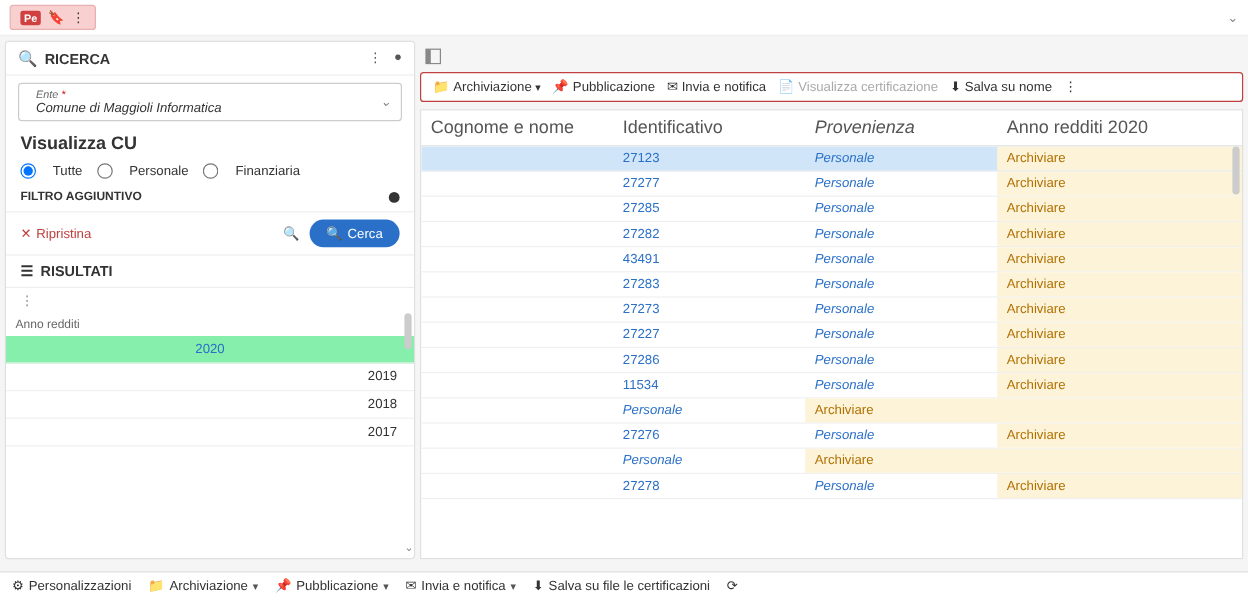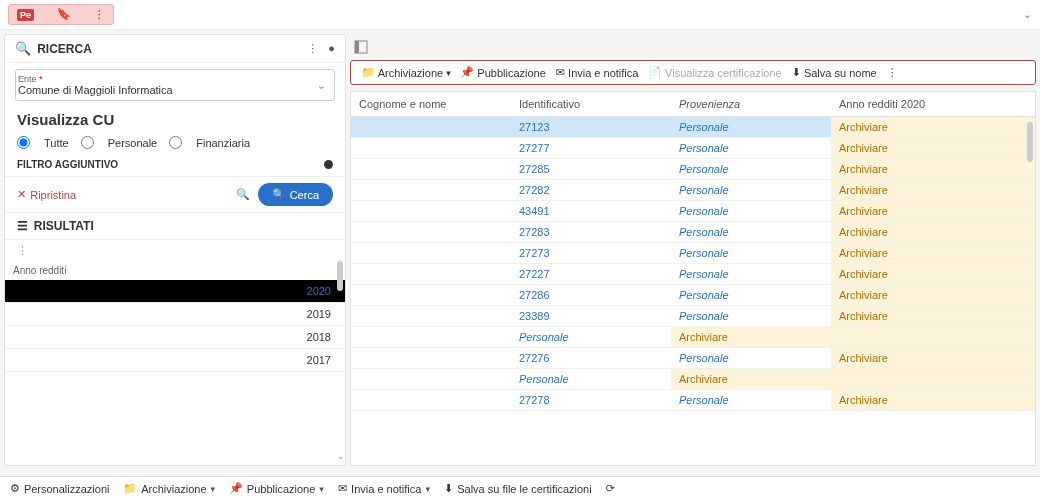--- a/index.html
+++ b/index.html
@@ -1,32 +1,32 @@
 <!DOCTYPE html>
 <html><head>
 <meta charset="utf-8">
 <style>
 * { box-sizing: border-box; margin: 0; padding: 0; font-family: Arial, sans-serif; }
 body { background: #f5f5f5; font-size: 11px; color: #333; width: 1040px; height: 500px; overflow: hidden; position: relative; }
 
 .top-bar { display: flex; align-items: center; padding: 4px 8px; background: #fff; border-bottom: 1px solid #eee; }
-.breadcrumb-pill { background: #f8d0d0; border: 1px solid #e8b0b0; border-radius: 3px; padding: 3px 8px; display: flex; align-items: center; gap: 23px; font-size: 11px; }
+.breadcrumb-pill { background: #f8d0d0; border: 1px solid #e8b0b0; border-radius: 3px; padding: 3px 8px; display: flex; align-items: center; gap: 6px; font-size: 11px; }
 .breadcrumb-pill .badge { background: #d04040; color: #fff; border-radius: 2px; padding: 1px 3px; font-size: 9px; font-weight: bold; }
 .top-bar .right-icons { margin-left: auto; display: flex; gap: 8px; color: #888; }
 
 .main-area { display: flex; height: 440px; }
 .left-panel { width: 342px; background: #fff; border: 1px solid #e0e0e0; border-radius: 3px; margin: 4px; display: flex; flex-direction: column; position: relative; }
 .right-panel { flex: 1; margin: 4px 4px 4px 0; display: flex; flex-direction: column; }
 
 .ricerca-header { display: flex; align-items: center; padding: 6px 10px; border-bottom: 1px solid #eee; }
 .ricerca-header .search-icon { margin-right: 6px; font-size: 13px; }
 .ricerca-header .title { font-weight: bold; font-size: 12px; }
 .ricerca-header .actions { margin-left: auto; display: flex; gap: 10px; color: #555; }
 
-.ente-box { margin: 6px 10px; border: 1px solid #ccc; border-radius: 3px; padding: 4px 2px; position: relative; }
+.ente-box { margin: 6px 10px; border: 1px solid #ccc; border-radius: 3px; padding: 4px 14px; position: relative; font-style: italic; }
 .ente-box .label { font-size: 9px; color: #666; }
 .ente-box .label .req { color: #c00; }
 .ente-box .value { font-size: 11px; }
 .ente-box .chev { position: absolute; right: 8px; top: 50%; transform: translateY(-50%); color: #888; }
 
 .visualizza-title { font-size: 15px; font-weight: bold; padding: 4px 12px; }
 .radio-row { display: flex; gap: 12px; padding: 4px 12px; font-size: 11px; }
 .radio-row label { display: flex; align-items: center; gap: 14px; }
 
 .filtro-row { display: flex; align-items: center; padding: 6px 12px; font-size: 10px; font-weight: bold; }
@@ -37,31 +37,31 @@
 .search-actions .spacer { flex: 1; }
 .cerca-btn { background: #2a70c8; color: #fff; border: none; border-radius: 12px; padding: 5px 14px; display: flex; align-items: center; gap: 4px; cursor: pointer; font-size: 11px; }
 .zoom-icon { color: #2a70c8; }
 
 .risultati-header { display: flex; align-items: center; padding: 6px 12px; gap: 6px; font-weight: bold; font-size: 12px; border-bottom: 1px solid #eee; }
 .dots-row { padding: 4px 12px; color: #888; }
 
 .anno-col-header { padding: 4px 8px; font-size: 10px; color: #666; }
 .year-list { flex: 1; overflow-y: auto; position: relative; }
 .year-row { text-align: right; padding: 5px 14px; border-bottom: 1px solid #f0f0f0; cursor: pointer; }
-.year-row.selected { background: #000000; color: #2a70c8; }
+.year-row.selected { background: #86efac; color: #2a70c8; text-align: center; }
 
 .panel-toggle { padding: 6px 4px; color: #888; }
 
 .toolbar-box { border: 1.5px solid #c04040; border-radius: 3px; background: #fff; padding: 5px 10px; display: flex; align-items: center; gap: 10px; font-size: 11px; margin-bottom: 6px; }
 .toolbar-box .item { display: flex; align-items: center; gap: 3px; cursor: pointer; }
 .toolbar-box .disabled { color: #aaa; cursor: default; }
 .toolbar-box .chev2 { font-size: 9px; }
 
 .table-wrap { flex: 1; background: #fff; border: 1px solid #e0e0e0; display: flex; flex-direction: column; position: relative; overflow: hidden; }
-.thead { display: flex; border-bottom: 1px solid #e0e0e0; font-size: 11px; color: #555; }
+.thead { display: flex; border-bottom: 1px solid #e0e0e0; font-size: 15px; color: #555; }
 .thead > div { padding: 6px 8px; }
 .col-name { flex: 0 0 160px; }
 .col-id { flex: 0 0 160px; }
 .col-prov { flex: 0 0 160px; font-style: italic; }
 .col-anno { flex: 1; }
 .tbody { flex: 1; overflow-y: auto; }
 .trow { display: flex; border-bottom: 1px solid #f0f0f0; font-size: 11px; }
 .trow > div { padding: 4px 8px; }
 .trow.selected { background: #d0e6f8; }
 .col-id a { color: #2a70c8; text-decoration: none; }
@@ -251,21 +251,21 @@
             <div class="col-anno cell">Archiviare</div>
           </div>
           <div class="trow">
             <div class="col-name"></div>
             <div class="col-id"><a href="#">27286</a></div>
             <div class="col-prov"><a href="#">Personale</a></div>
             <div class="col-anno cell">Archiviare</div>
           </div>
           <div class="trow">
             <div class="col-name"></div>
-            <div class="col-id"><a href="#">23389</a></div>
+            <div class="col-id"><a href="#">11534</a></div>
             <div class="col-prov"><a href="#">Personale</a></div>
             <div class="col-anno cell">Archiviare</div>
           </div>
           <div class="trow">
             <div class="col-name"></div>
             <div class="col-prov"><a href="#">Personale</a></div>
             <div class="col-anno cell">Archiviare</div>
           </div>
           <div class="trow">
             <div class="col-name"></div>

